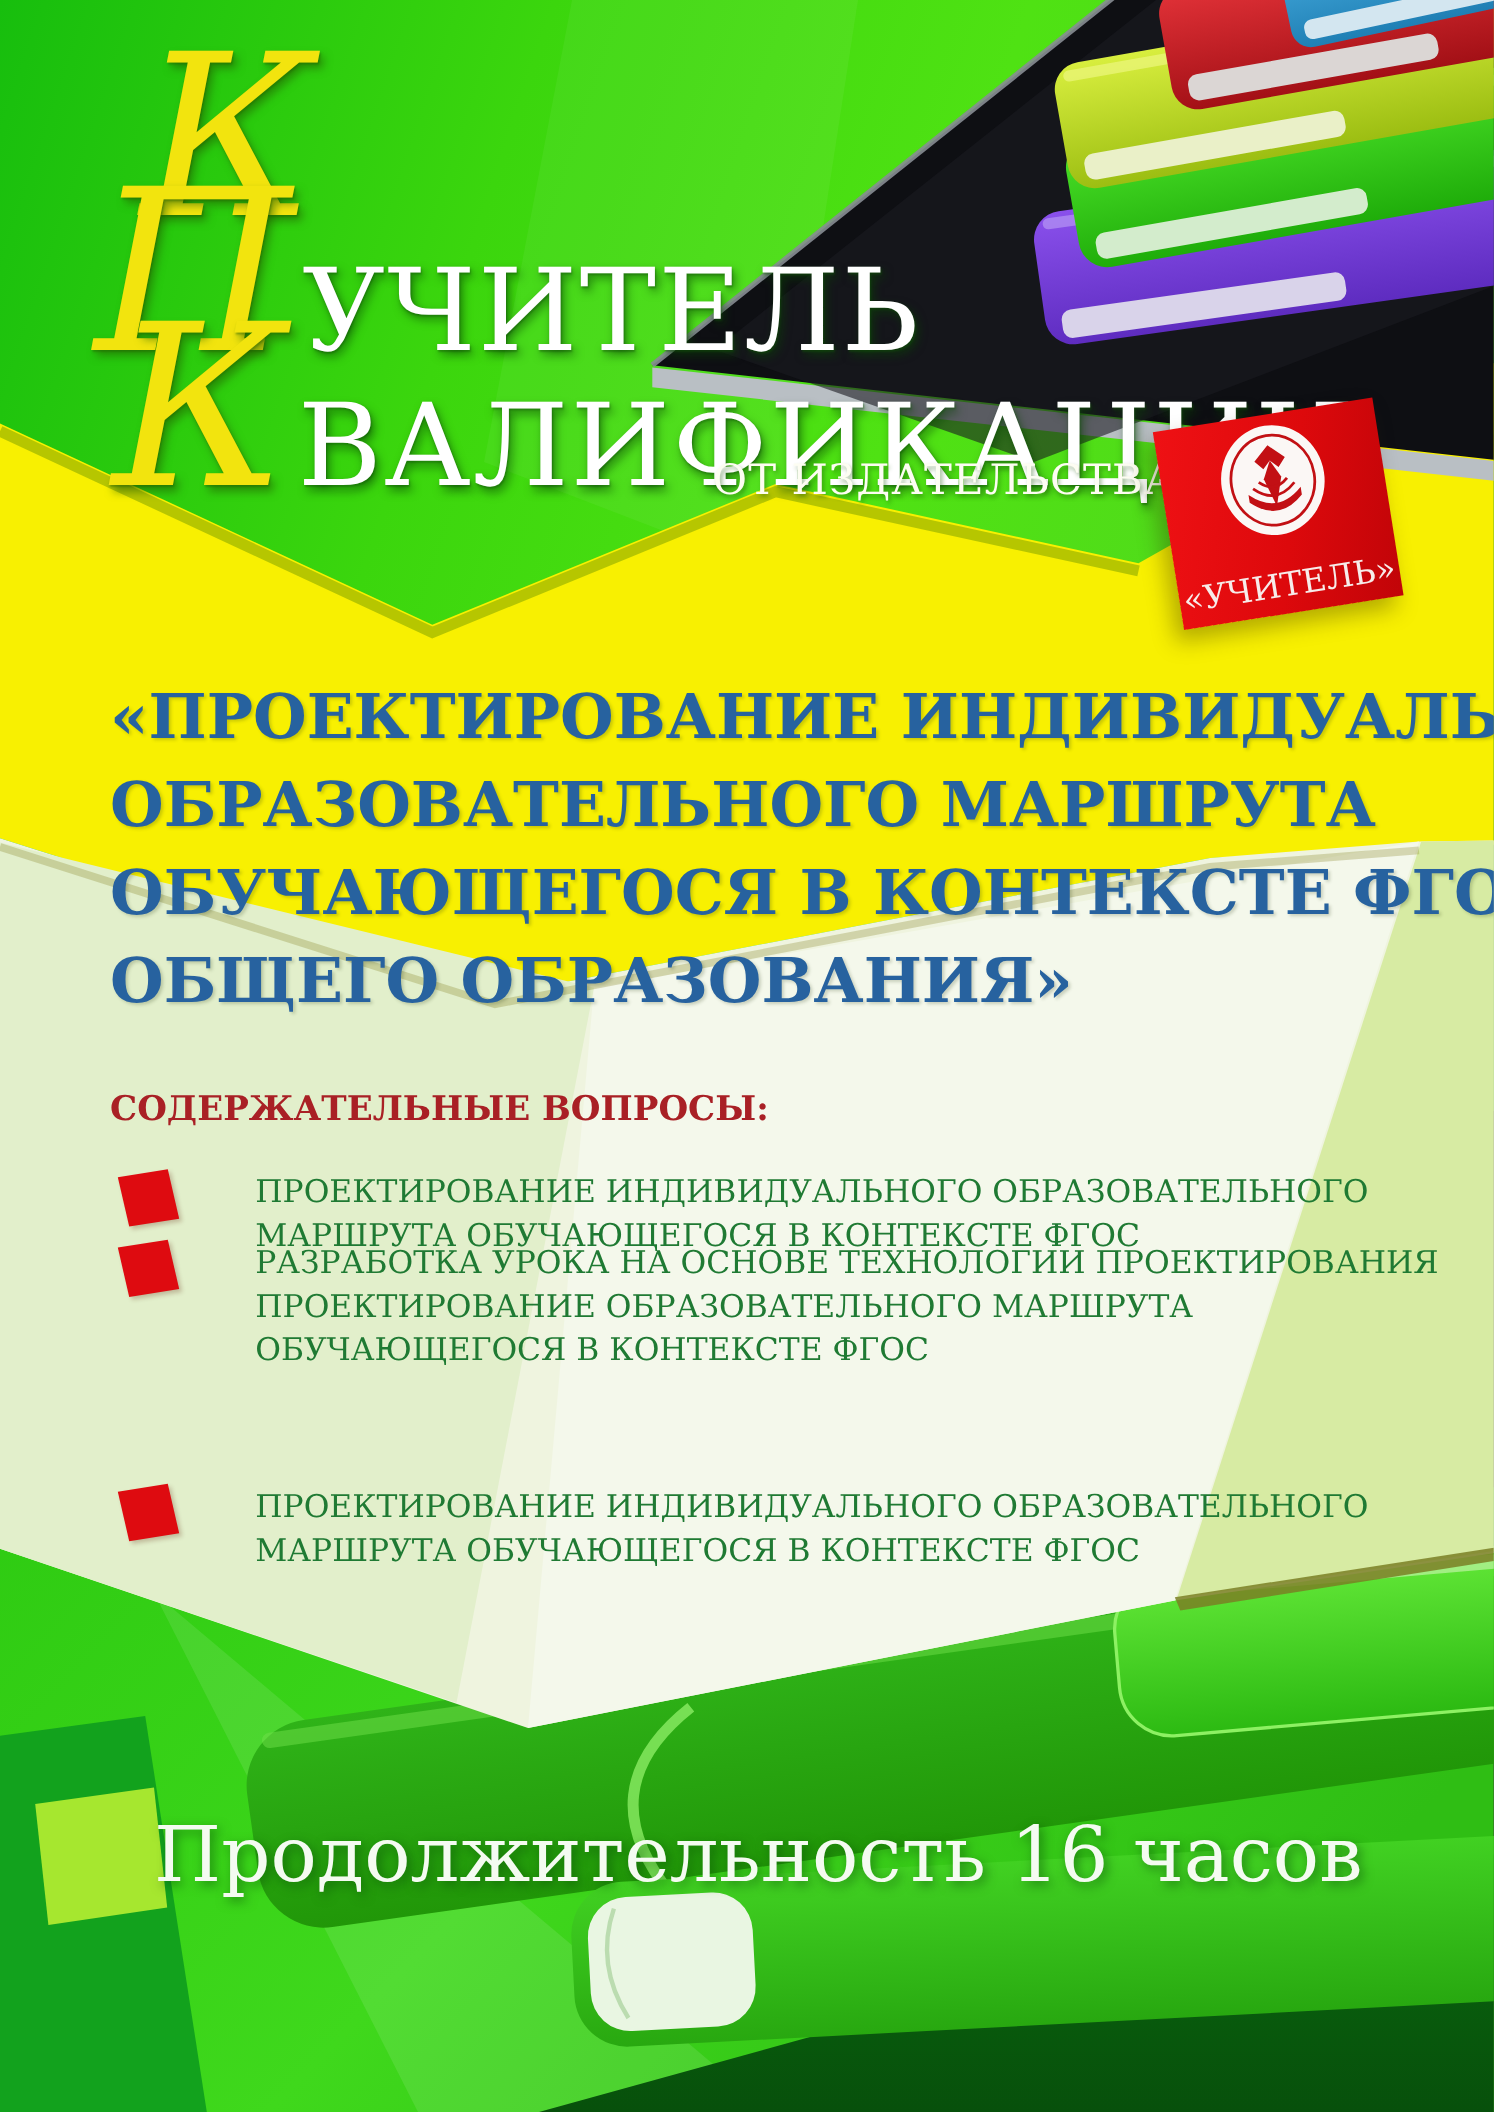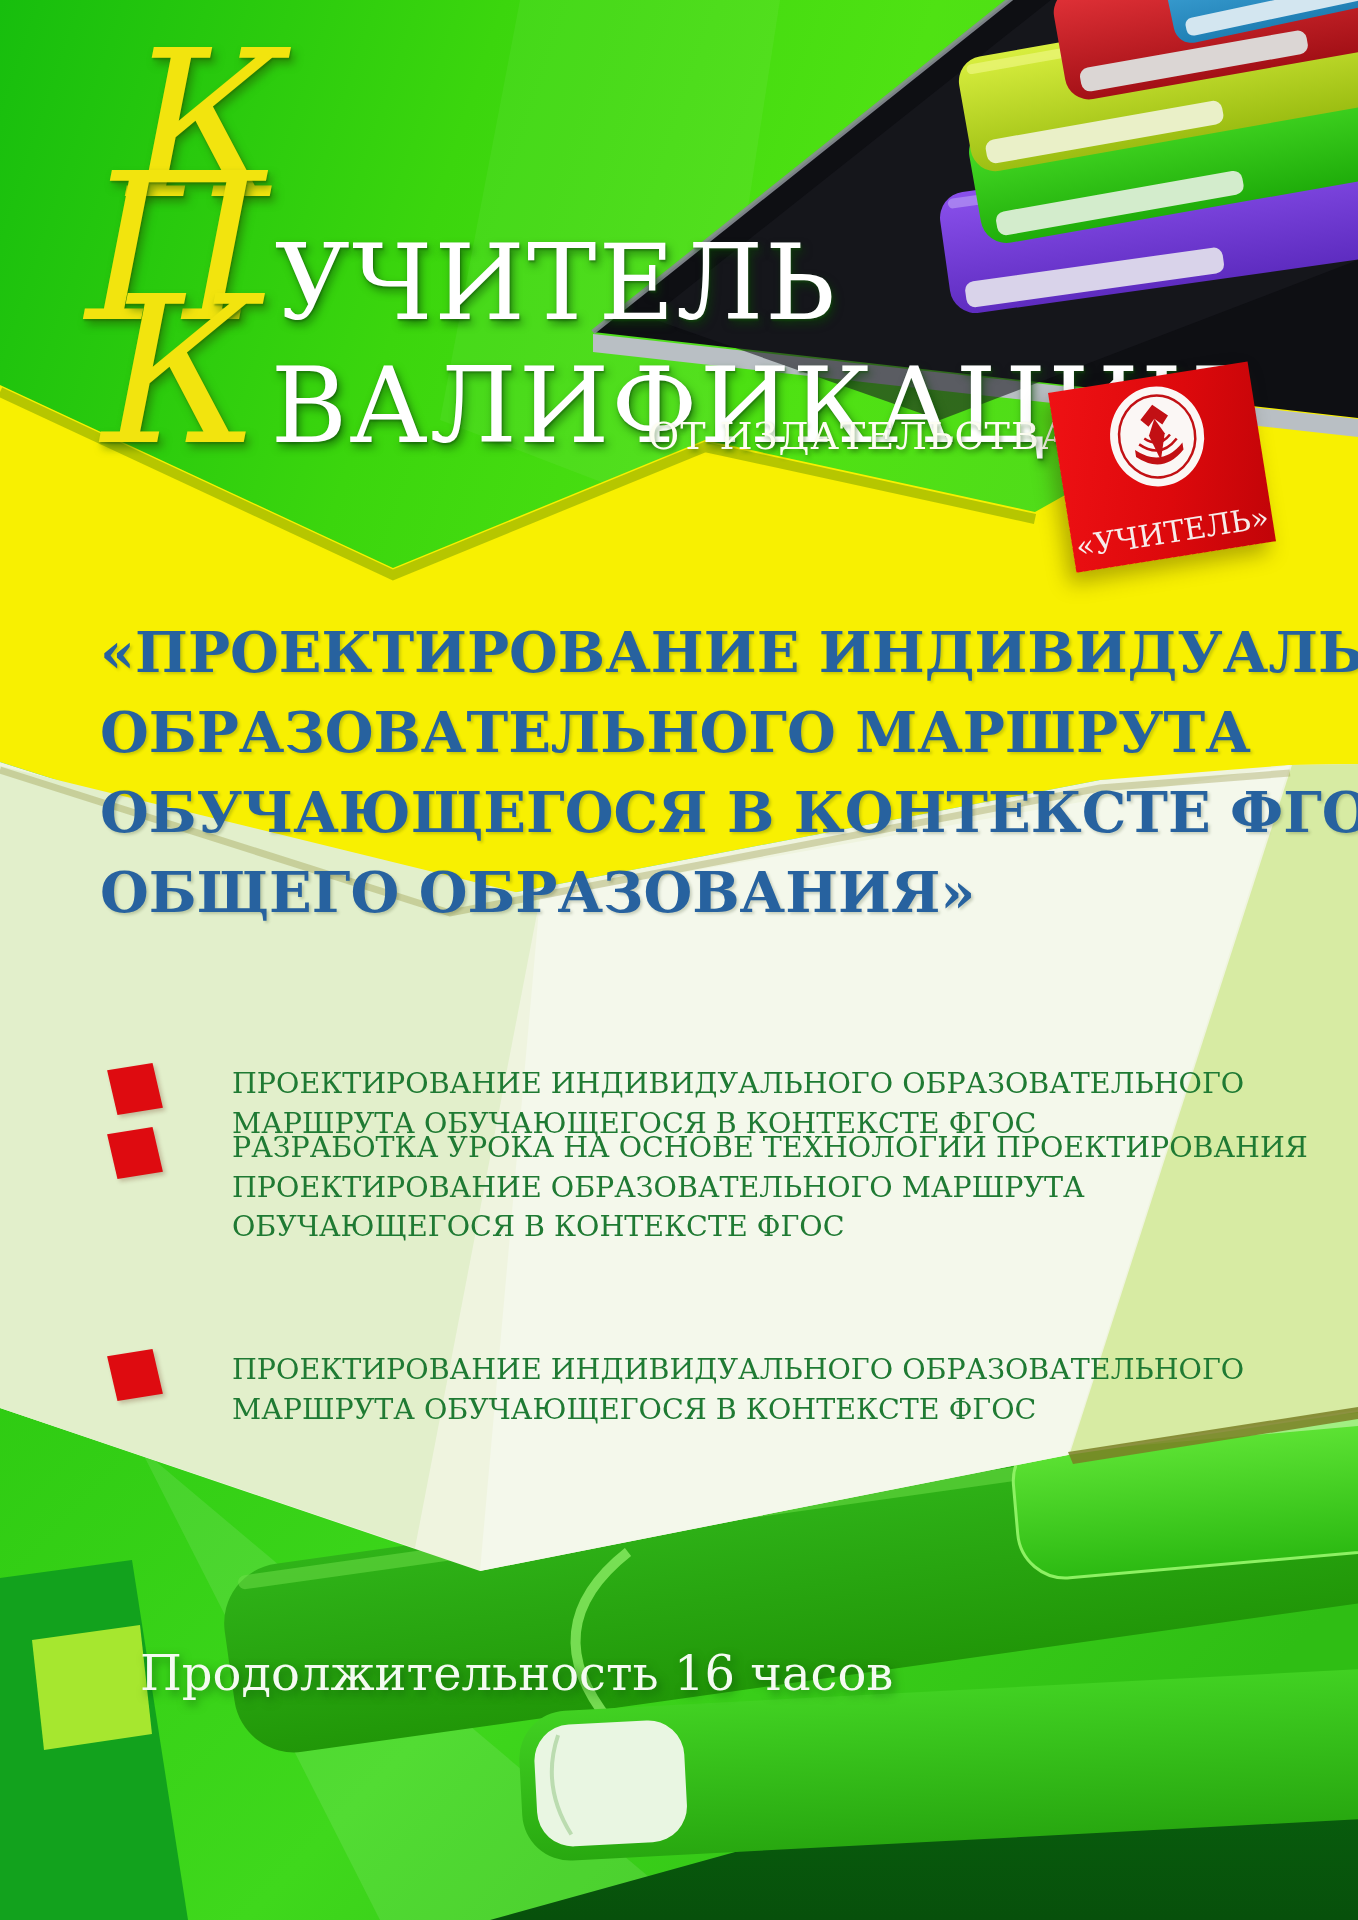--- a/index.html
+++ b/index.html
@@ -62,21 +62,21 @@
     box-shadow:2px 3px 4px rgba(90,30,10,.25);
   }
   .content-item .lines { margin-left:120px; }
   .content-item .lines div {
     font-size:28.5px; line-height:39.5px; color:#1F7A33; white-space:nowrap;
   }
 
   
   .duration {
     position:absolute; left:140px; top:1645px; width:1060px; z-index:6;
-    font-size:48px; color:#F4FBF1; white-space:nowrap;
+    font-size:70px; color:#F4FBF1; white-space:nowrap;
     text-shadow:3px 4px 10px rgba(8,70,8,.55);
   }
 </style>
 </head>
 <body>
 
 <div class="stage">
 
   <svg class="bg" width="1358" height="1920" viewBox="0 0 1358 1920">
     <defs>
@@ -223,20 +223,21 @@
     <div class="badge-label">«УЧИТЕЛЬ»</div>
   </div>
 
   <div class="course-title">
     <div>«ПРОЕКТИРОВАНИЕ ИНДИВИДУАЛЬНОГО</div>
     <div>ОБРАЗОВАТЕЛЬНОГО МАРШРУТА</div>
     <div>ОБУЧАЮЩЕГОСЯ В КОНТЕКСТЕ ФГОС</div>
     <div>ОБЩЕГО ОБРАЗОВАНИЯ»</div>
   </div>
 
+  <div class="content-heading">СОДЕРЖАТЕЛЬНЫЕ ВОПРОСЫ:</div>
 
   <div class="content-item" id="item-1">
     <span class="marker"></span>
     <div class="lines">
       <div>ПРОЕКТИРОВАНИЕ ИНДИВИДУАЛЬНОГО ОБРАЗОВАТЕЛЬНОГО</div>
       <div>МАРШРУТА ОБУЧАЮЩЕГОСЯ В КОНТЕКСТЕ ФГОС</div>
     </div>
   </div>
 
   <div class="content-item" id="item-2">

